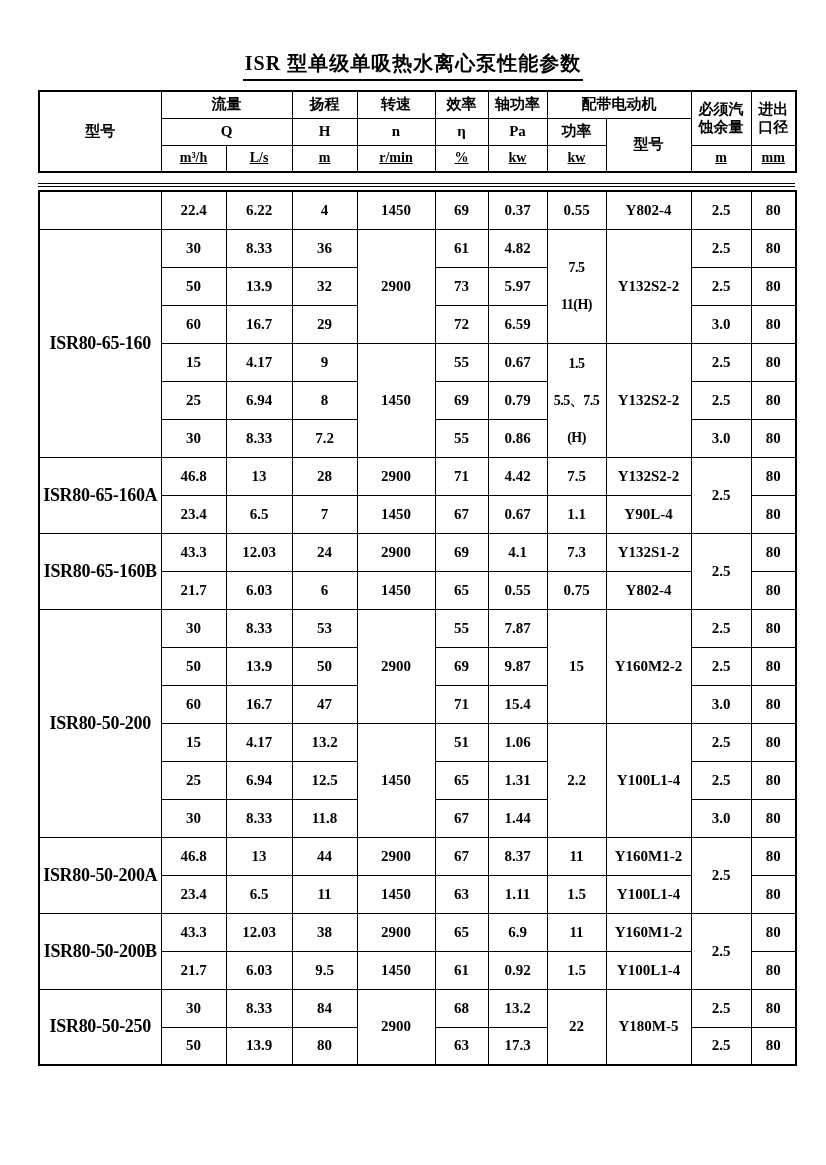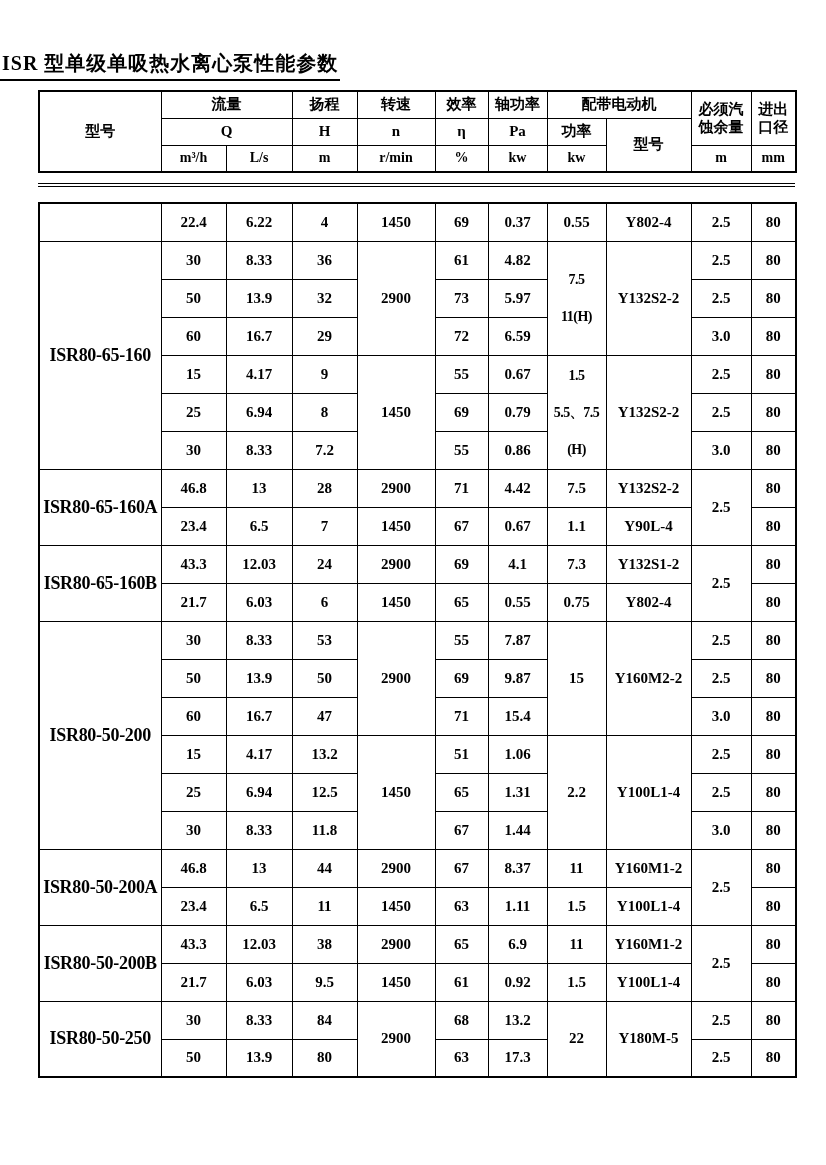--- a/index.html
+++ b/index.html
@@ -7,21 +7,21 @@
     width: 826px; height: 1165px;
     background: #ffffff;
     position: relative;
     font-family: "Liberation Serif", "DejaVu Serif", serif;
     color: #000;
   }
   .page { position: absolute; inset: 0; }
 
   .title {
     position: absolute; top: 50px; left: 0; width: 100%;
-    text-align: left;
+    text-align: center;
   }
   .title-text {
     display: inline-block;
     font-size: 20px; font-weight: bold;
     letter-spacing: 1px;
     border-bottom: 2px solid #000;
     padding: 0 2px 2px 2px;
   }
 
   table.tbl {
@@ -34,31 +34,31 @@
     border: 1px solid #000;
     text-align: center; vertical-align: middle;
     padding: 0;
     font-weight: bold;
     font-size: 15px;
   }
 
   .header-tbl { top: 90px; }
   .header-tbl tr { height: 27px; }
   .header-tbl td { font-size: 15px; }
-  .header-tbl .units td { font-size: 14px; }
+  .header-tbl .units td { font-size: 14px; text-decoration: underline; }
   td.pre { white-space: pre-line; line-height: 1.25; }
 
   .double-rule {
     position: absolute; top: 183px; left: 38px; width: 757px;
     height: 2px;
     border-top: 1px solid #000;
     border-bottom: 1px solid #000;
   }
 
-  .data-tbl { top: 202px; }
+  .data-tbl { top: 190px; }
   .data-tbl tr { height: 38px; }
   .data-tbl td.model { font-size: 18px; letter-spacing: -0.3px; }
   .data-tbl td.ml {
     white-space: pre-line;
     line-height: 37px;
     font-size: 14px;
     letter-spacing: -0.5px;
   }
 </style>
 </head>

